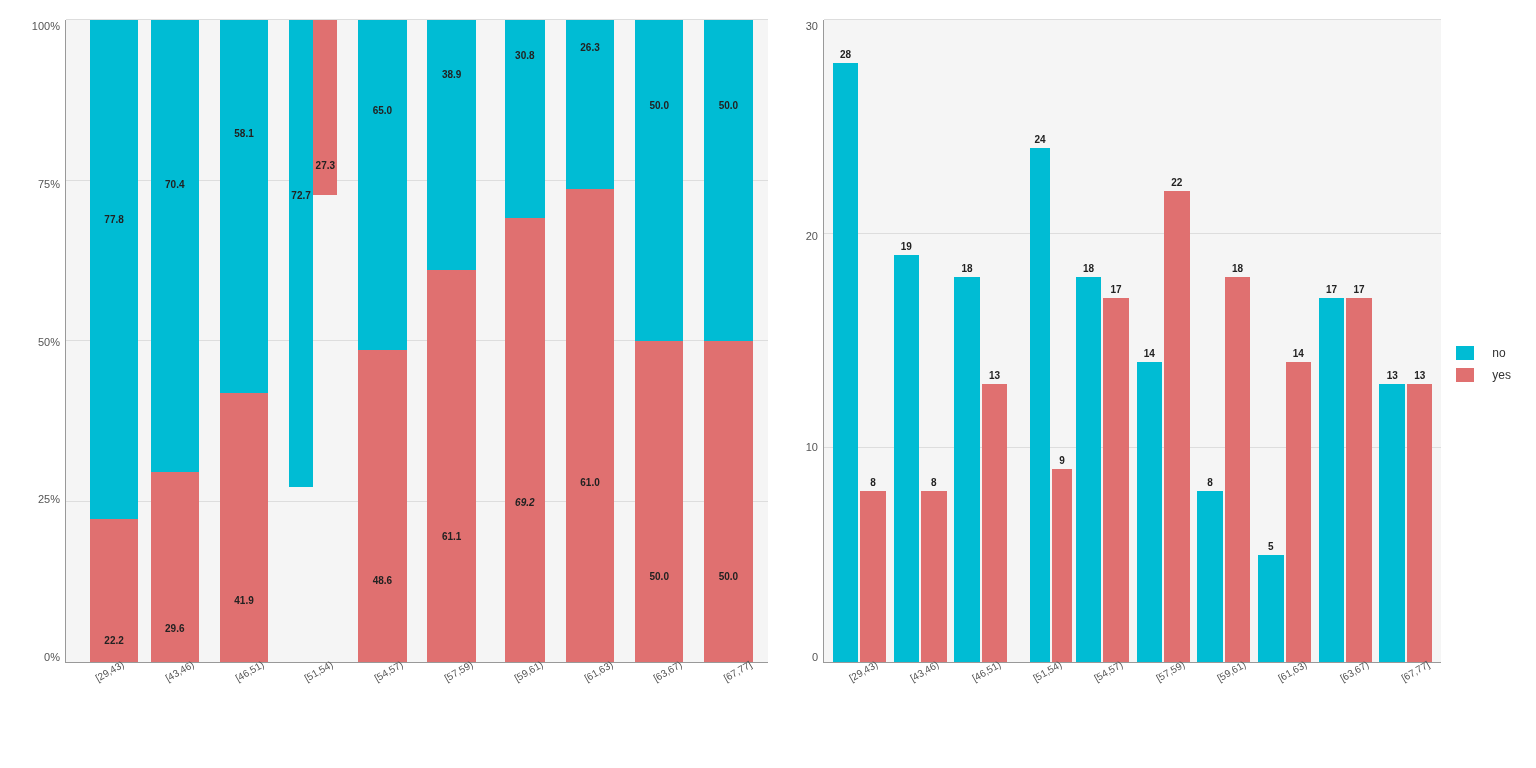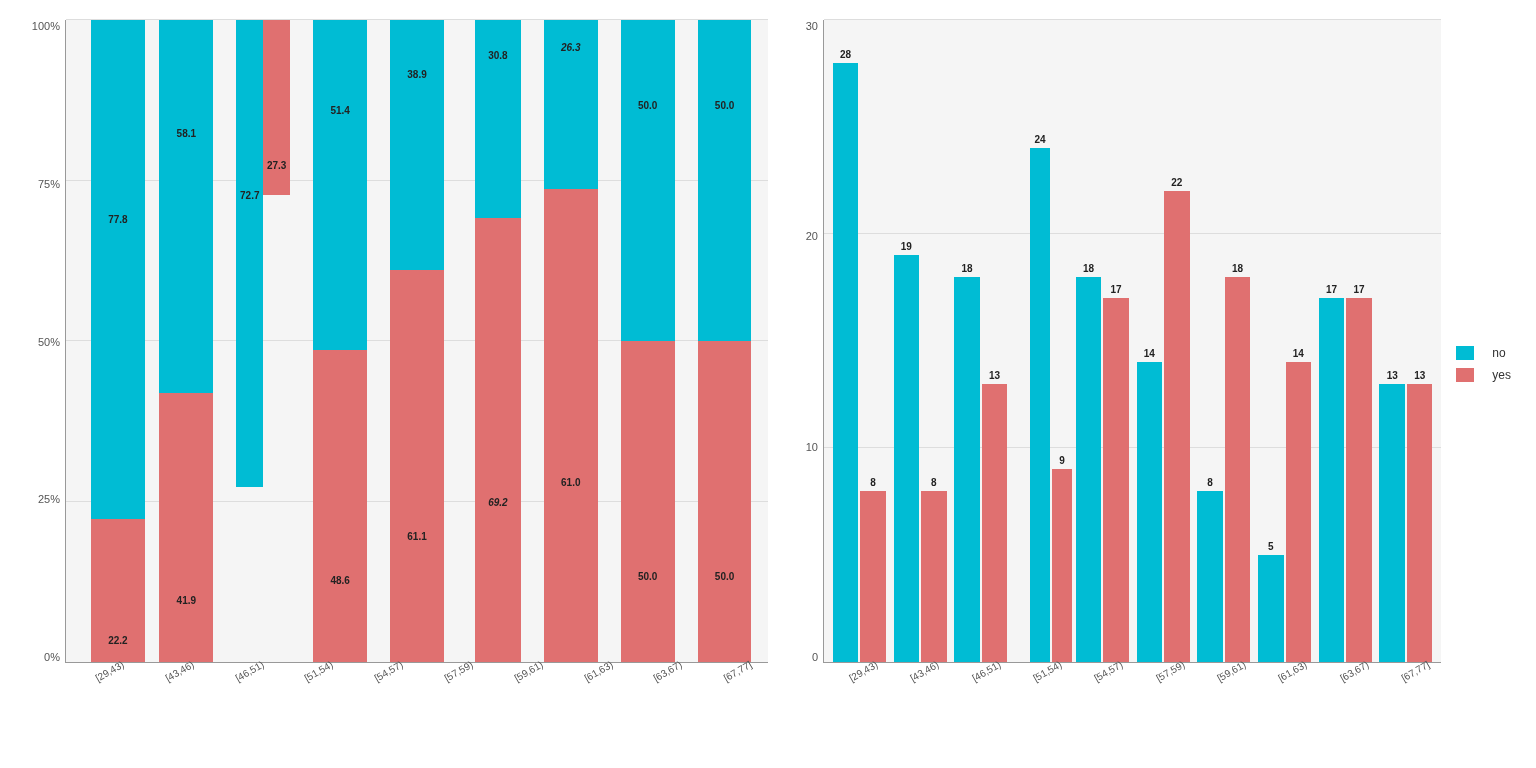--- a/index.html
+++ b/index.html
@@ -224,20 +224,30 @@
                     <div class="bar-segment color-no" style="height: 77.8%;">
                       <div class="bar-label" style="top: 38.9%;">77.8</div>
                     </div>
                     <div class="bar-segment color-yes" style="height: 22.2%;">
                       <div class="bar-label" style="bottom: 11.1%; top: auto;">22.2</div>
                     </div>
                   </div>
                 </div>
                 <div class="bar-group">
                   <div class="stacked-bar" style="height: 100%; flex-direction: column;">
+                    <div class="bar-segment color-no" style="height: 70.4%;">
+                      <div class="bar-label" style="top: 35.2%;">70.4</div>
+                    </div>
+                    <div class="bar-segment color-yes" style="height: 29.6%;">
+                      <div class="bar-label" style="bottom: 14.8%; top: auto;">29.6</div>
+                    </div>
+                  </div>
+                </div>
+                <div class="bar-group">
+                  <div class="stacked-bar" style="height: 100%; flex-direction: column;">
                     <div class="bar-segment color-no" style="height: 58.1%;">
                       <div class="bar-label" style="top: 29.05%;">58.1</div>
                     </div>
                     <div class="bar-segment color-yes" style="height: 41.9%;">
                       <div class="bar-label" style="bottom: 20.95%; top: auto;">41.9</div>
                     </div>
                   </div>
                 </div>
                 <div class="bar-group">
                   <div class="stacked-bar" style="height: 100%; flex-direction: row;">
@@ -245,21 +255,21 @@
                       <div class="bar-label" style="top: 36.35%;">72.7</div>
                     </div>
                     <div class="bar-segment color-yes" style="height: 27.3%;">
                       <div class="bar-label" style="bottom: 13.65%; top: auto;">27.3</div>
                     </div>
                   </div>
                 </div>
                 <div class="bar-group">
                   <div class="stacked-bar" style="height: 100%; flex-direction: column;">
                     <div class="bar-segment color-no" style="height: 51.4%;">
-                      <div class="bar-label" style="top: 25.7%;">51.4</div>
+                      <div class="bar-label" style="top: 25.7%;">65.0</div>
                     </div>
                     <div class="bar-segment color-yes" style="height: 48.6%;">
                       <div class="bar-label" style="bottom: 24.3%; top: auto;">48.6</div>
                     </div>
                   </div>
                 </div>
                 <div class="bar-group">
                   <div class="stacked-bar" style="height: 100%; flex-direction: column;">
                     <div class="bar-segment color-no" style="height: 38.9%; padding-left: 32px;">
                       <div class="bar-label" style="top: 19.45%;">38.9</div>
@@ -274,21 +284,21 @@
                     <div class="bar-segment color-no" style="height: 30.8%;">
                       <div class="bar-label" style="top: 15.4%;">30.8</div>
                     </div>
                     <div class="bar-segment color-yes" style="height: 69.2%; font-style: italic;">
                       <div class="bar-label" style="bottom: 34.6%; top: auto;">69.2</div>
                     </div>
                   </div>
                 </div>
                 <div class="bar-group">
                   <div class="stacked-bar" style="height: 100%; flex-direction: column;">
-                    <div class="bar-segment color-no" style="height: 26.3%; font-style: italic;">
+                    <div class="bar-segment color-no" style="height: 26.3%;">
                       <div class="bar-label" style="top: 13.15%;">26.3</div>
                     </div>
                     <div class="bar-segment color-yes" style="height: 73.7%;">
                       <div class="bar-label" style="bottom: 36.85%; top: auto;">61.0</div>
                     </div>
                   </div>
                 </div>
                 <div class="bar-group">
                   <div class="stacked-bar" style="height: 100%; flex-direction: column;">
                     <div class="bar-segment color-no" style="height: 50%;">

